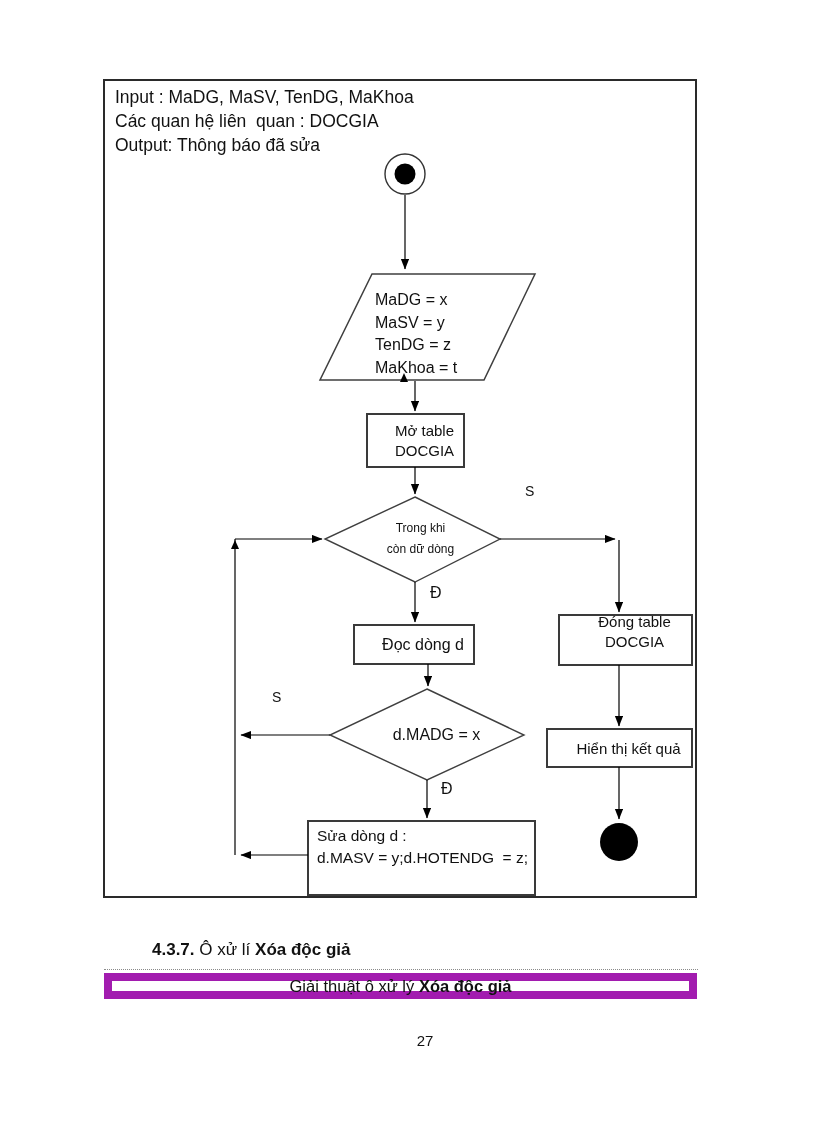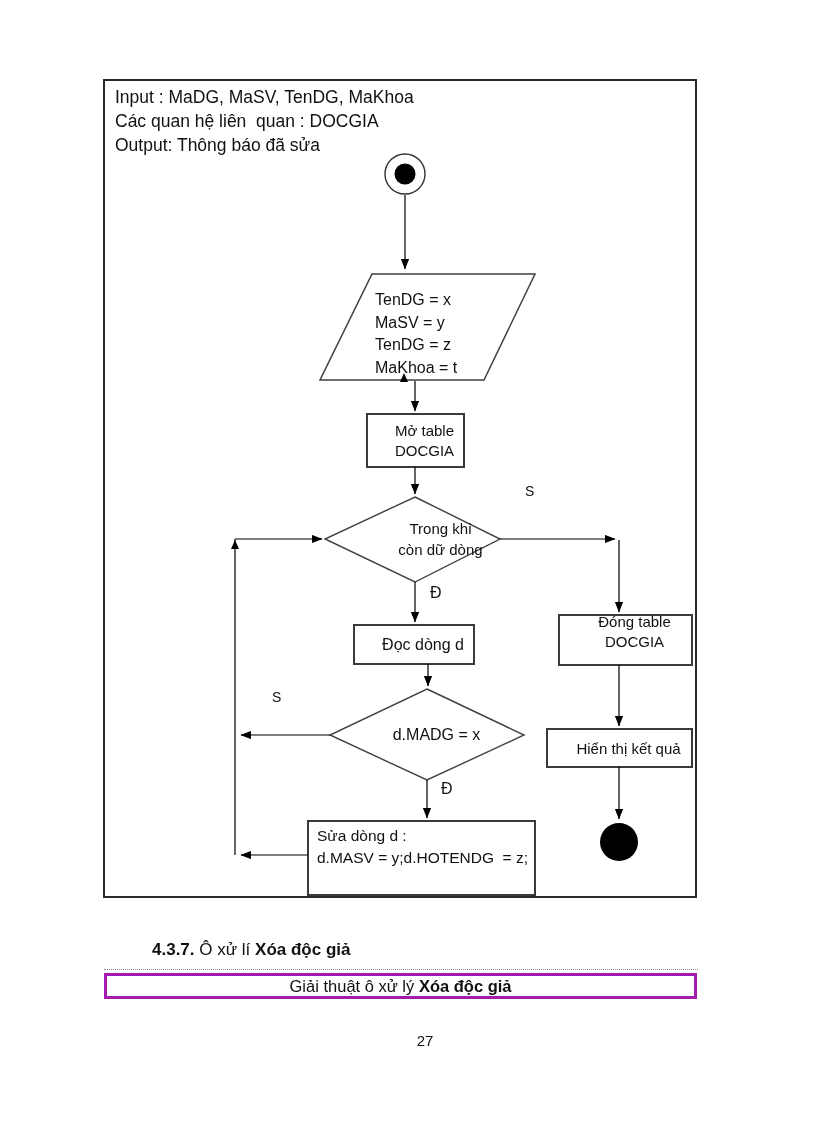--- a/index.html
+++ b/index.html
@@ -15,21 +15,21 @@
     border:2px solid #2a2a2a; background:#ffffff;
   }
   .hdr { position:absolute; left:10px; top:4px; font-size:17.5px; line-height:24px; }
   .node-text { text-align:center; display:flex; flex-direction:column; justify-content:center; align-items:center;padding-left:18px; }
   .branch-label { font-size:15px; }
   .heading { position:absolute; left:152px; top:940px; font-size:17px; }
   .heading b, .caption b { font-weight:bold; }
   .dotline { position:absolute; left:104px; top:969px; width:594px; border-top:1px dotted #8a8a8a; }
   .caption {
     position:absolute; left:104px; top:973px; width:593px; height:26px;
-    border:3px solid #a21caf; display:flex; justify-content:center; align-items:center;
+    border:8px solid #a21caf; display:flex; justify-content:center; align-items:center;
     font-size:16.5px; background:#ffffff;
   }
   .pagenum { position:absolute; left:385px; top:1032px; width:80px; text-align:center; font-size:15px; }
 </style>
 </head>
 <body>
 
 <div class="page">
 
   <div class="flow-box">
@@ -92,32 +92,32 @@
       <circle cx="514" cy="761" r="19" fill="#000"></circle>
     </svg>
 
     <div class="hdr">
       <div class="t">Input : MaDG, MaSV, TenDG, MaKhoa</div>
       <div class="t">Các quan hệ liên  quan : DOCGIA</div>
       <div class="t">Output: Thông báo đã sửa</div>
     </div>
 
     <div class="abs" style="left:270px;top:208px;font-size:16px;line-height:22.5px;">
-      <div class="t">TenDG = x</div>
+      <div class="t">MaDG = x</div>
       <div class="t">MaSV = y</div>
       <div class="t">TenDG = z</div>
       <div class="t">MaKhoa = t</div>
     </div>
 
     <div class="abs node-text" style="left:262px;top:335px;width:97px;height:49px;font-size:15px;line-height:20px;">
       <div class="t">Mở table</div>
       <div class="t">DOCGIA</div>
     </div>
 
-    <div class="abs node-text" style="left:256px;top:436px;width:141px;height:44px;font-size:15px;line-height:21px;">
+    <div class="abs node-text" style="left:236px;top:436px;width:141px;height:44px;font-size:12px;line-height:21px;">
       <div class="t">Trong khi</div>
       <div class="t">còn dữ dòng</div>
     </div>
 
     <div class="abs t branch-label" style="left:325px;top:503px;font-size:16px;">Đ</div>
     <div class="abs t branch-label" style="left:420px;top:402px;font-size:14px;">S</div>
     <div class="abs t branch-label" style="left:167px;top:608px;font-size:14px;">S</div>
     <div class="abs t branch-label" style="left:336px;top:699px;font-size:16px;">Đ</div>
 
     <div class="abs node-text" style="left:249px;top:544px;width:120px;height:39px;font-size:16px;">

